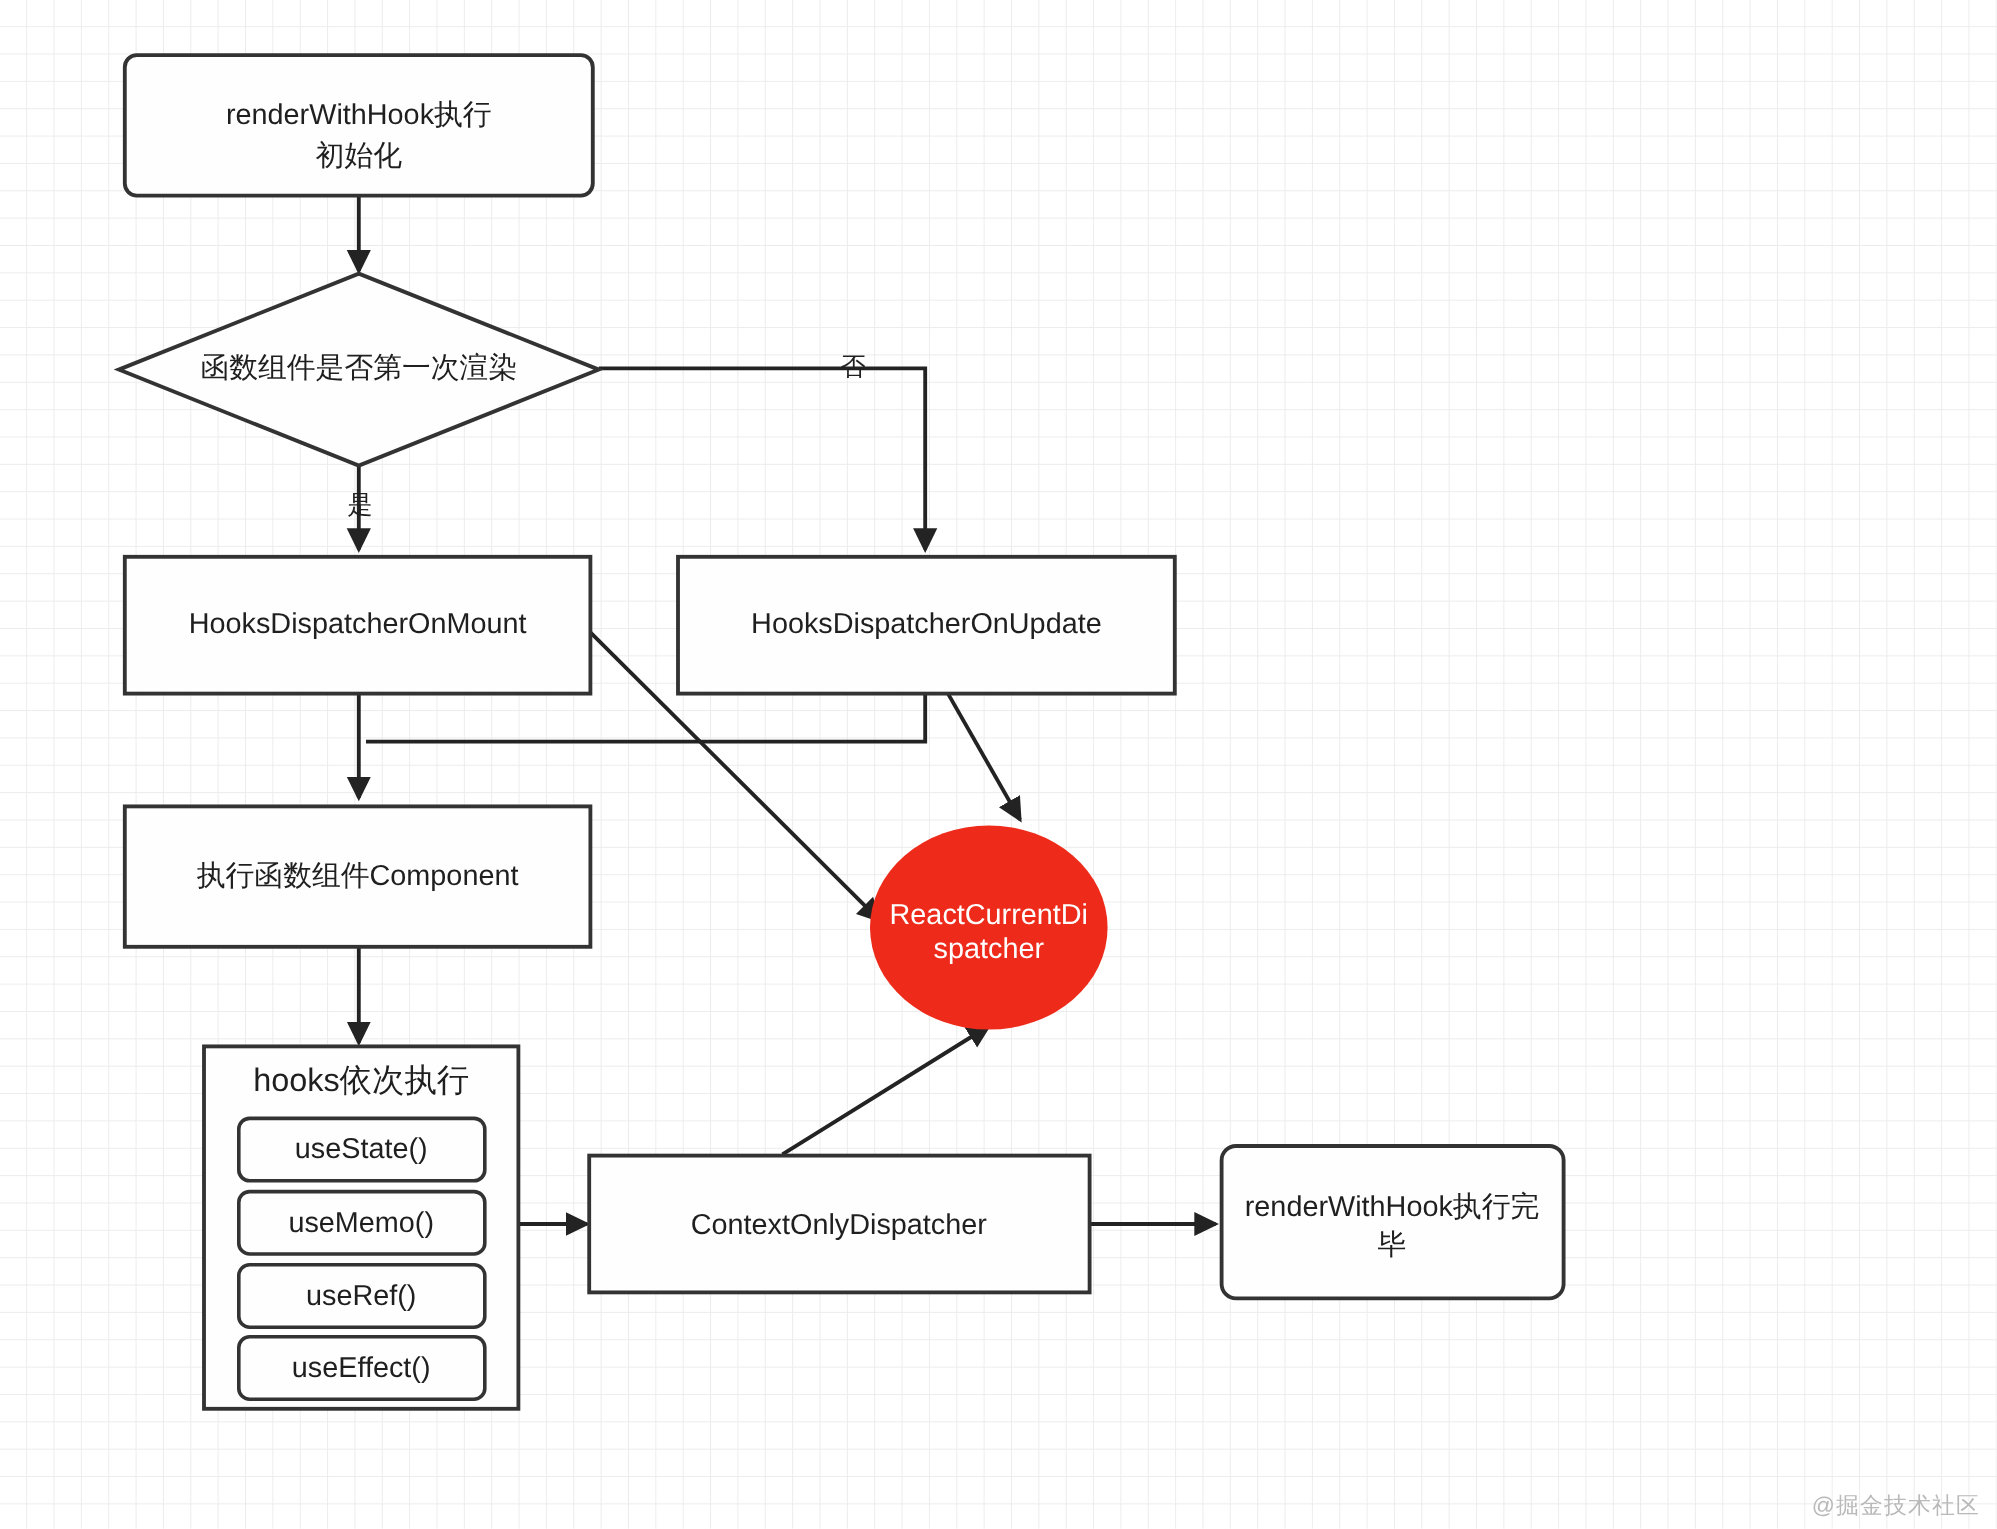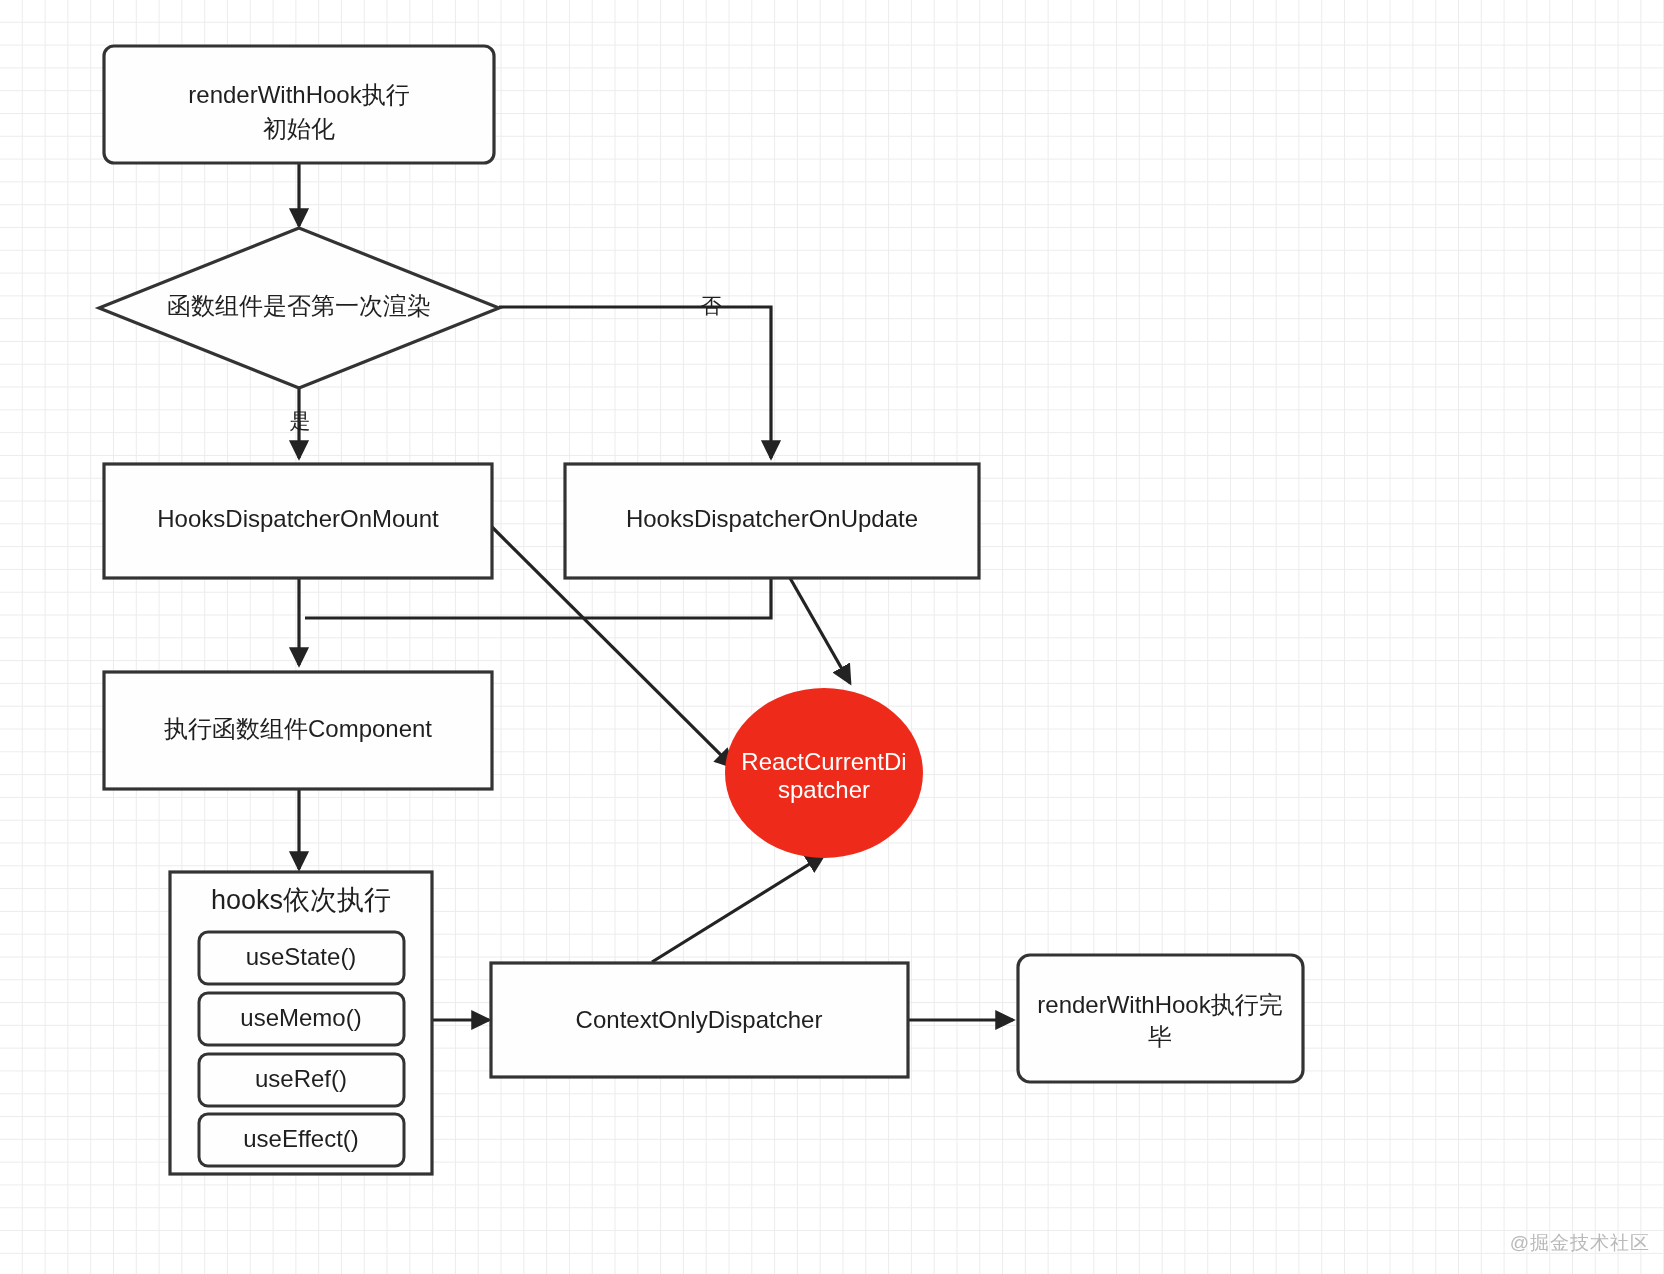--- a/index.html
+++ b/index.html
@@ -55,21 +55,21 @@
     stroke: none;
   }
   .edge {
     stroke: #232323;
     stroke-width: 3.2;
     fill: none;
   }
   .watermark {
     position: absolute;
     right: 14px;
-    bottom: 18px;
+    bottom: 6px;
     font-family: "Liberation Sans", "DejaVu Sans", sans-serif;
     font-size: 19px;
     color: #b9b9b9;
     letter-spacing: 1px;
     user-select: none;
     white-space: nowrap;
   }
 </style>
 </head>
 <body>

